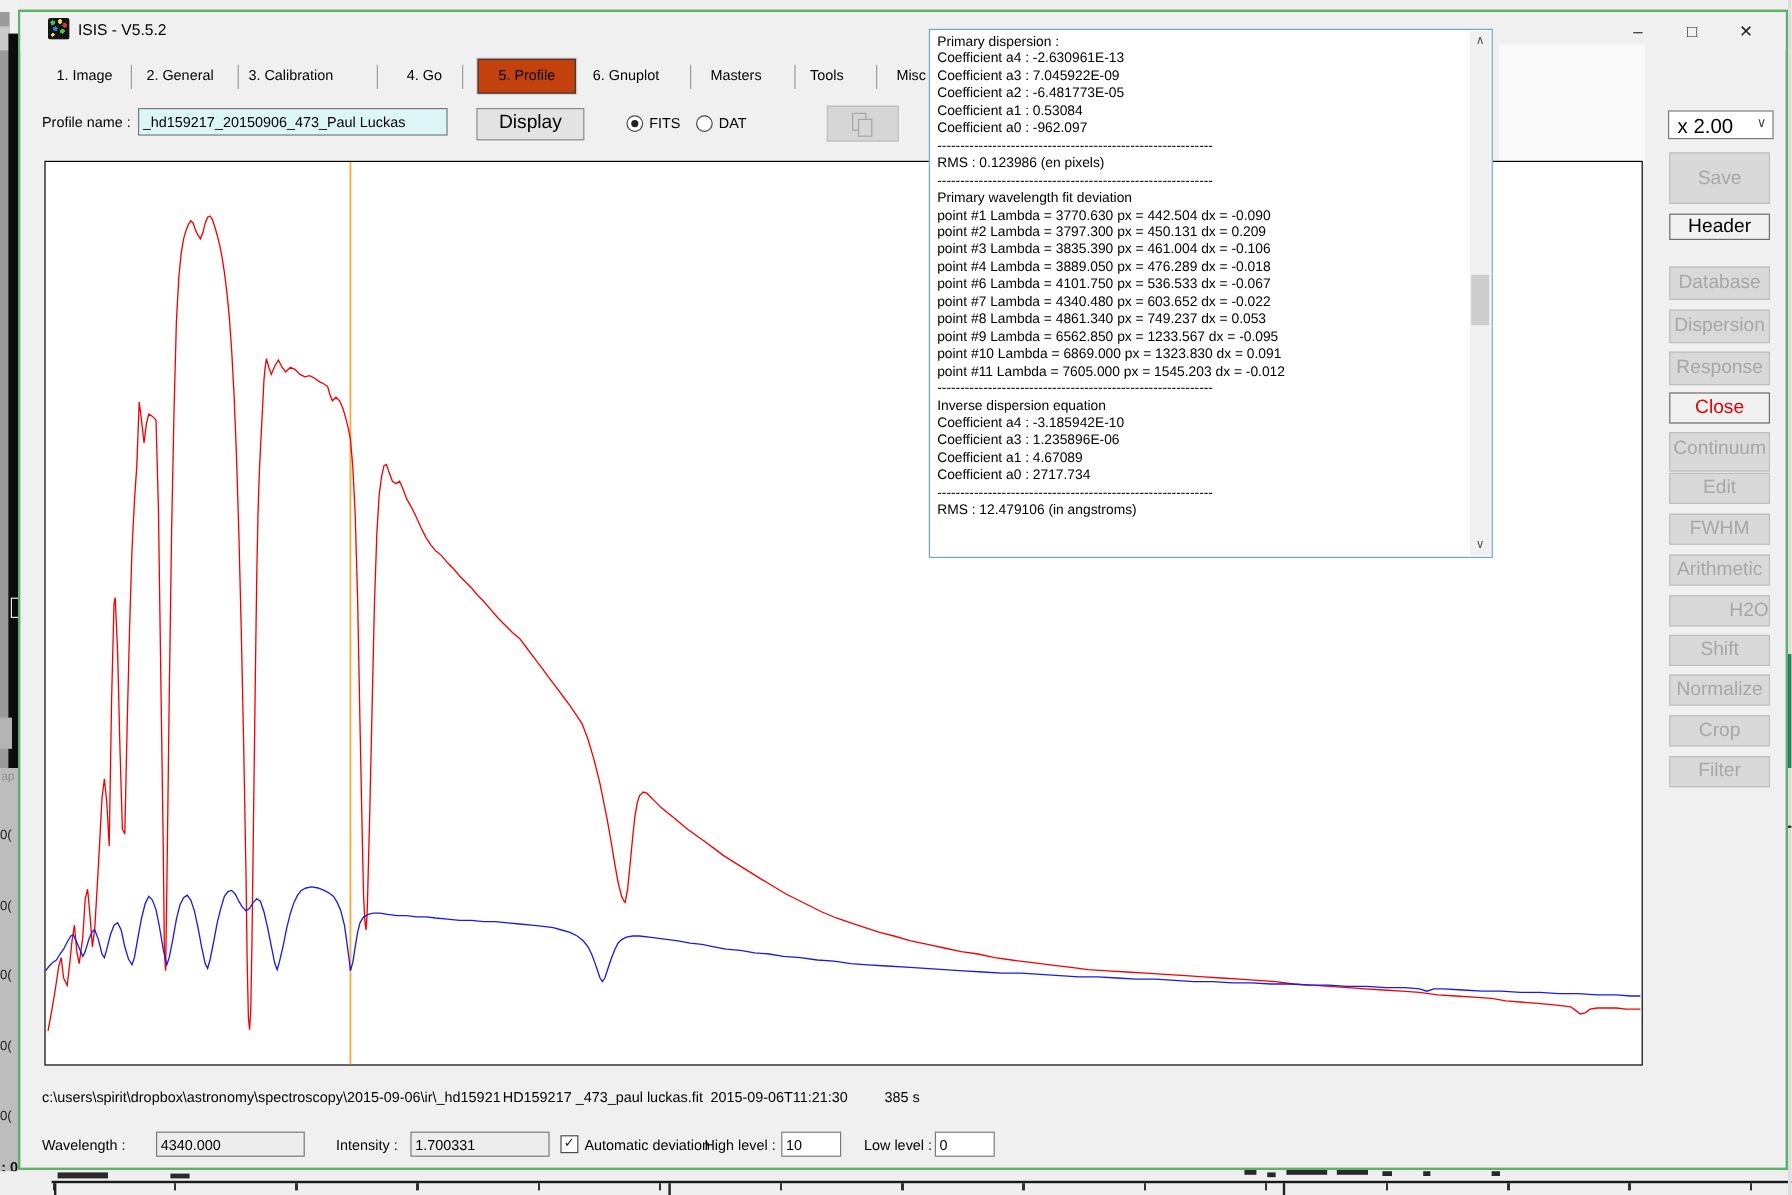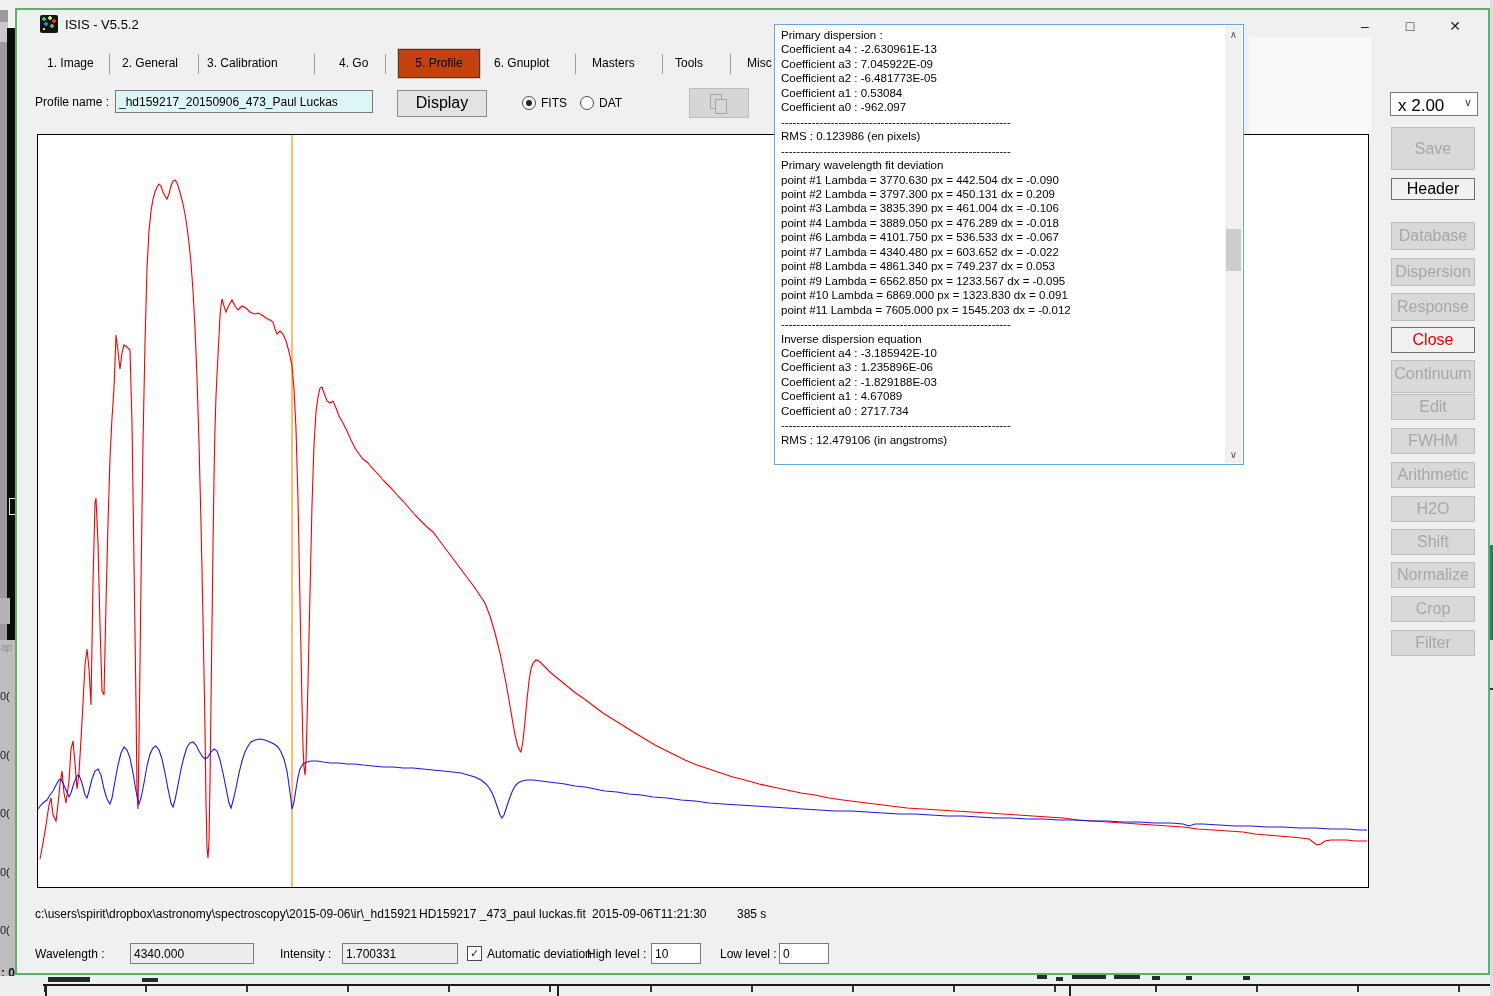--- a/index.html
+++ b/index.html
@@ -208,21 +208,20 @@
           <div class="popup-line">point #6  Lambda = 4101.750  px = 536.533  dx = -0.067</div>
           <div class="popup-line">point #7  Lambda = 4340.480  px = 603.652  dx = -0.022</div>
           <div class="popup-line">point #8  Lambda = 4861.340  px = 749.237  dx = 0.053</div>
           <div class="popup-line">point #9  Lambda = 6562.850  px = 1233.567  dx = -0.095</div>
           <div class="popup-line">point #10  Lambda = 6869.000  px = 1323.830  dx = 0.091</div>
           <div class="popup-line">point #11  Lambda = 7605.000  px = 1545.203  dx = -0.012</div>
           <div class="popup-line">------------------------------------------------------------</div>
           <div class="popup-line">Inverse dispersion equation</div>
           <div class="popup-line">Coefficient a4 : -3.185942E-10</div>
           <div class="popup-line">Coefficient a3 : 1.235896E-06</div>
-          <div class="popup-line">Coefficient a2 : -1.829188E-03</div>
           <div class="popup-line">Coefficient a1 : 4.67089</div>
           <div class="popup-line">Coefficient a0 : 2717.734</div>
           <div class="popup-line">------------------------------------------------------------</div>
           <div class="popup-line">RMS : 12.479106 (in angstroms)</div>
         </div>
       <div class="popup-scrollbar">
         <div class="scroll-arrow scroll-up">∧</div>
         <div class="scroll-thumb"></div>
         <div class="scroll-arrow scroll-down">∨</div>
       </div>
@@ -235,21 +234,21 @@
     <div class="side-btn disabled" style="top:117px;height:43px;line-height:41px;">Save</div>
     <div class="side-btn enabled" style="top:168px;height:22px;line-height:20px;">Header</div>
     <div class="side-btn disabled" style="top:212px;height:28px;line-height:26px;">Database</div>
     <div class="side-btn disabled" style="top:248px;height:28px;line-height:26px;">Dispersion</div>
     <div class="side-btn disabled" style="top:283px;height:28px;line-height:26px;">Response</div>
     <div class="side-btn enabled red" style="top:317px;height:26px;line-height:24px;">Close</div>
     <div class="side-btn disabled" style="top:350px;height:33px;line-height:25px;">Continuum</div>
     <div class="side-btn disabled" style="top:384px;height:26px;line-height:24px;">Edit</div>
     <div class="side-btn disabled" style="top:418px;height:26px;line-height:24px;">FWHM</div>
     <div class="side-btn disabled" style="top:452px;height:26px;line-height:24px;">Arithmetic</div>
-    <div class="side-btn disabled" style="top:486px;height:26px;line-height:24px;">H2O</div>
+    <div class="side-btn disabled" style="top:486px;height:26px;line-height:24px;text-align:right;">H2O</div>
     <div class="side-btn disabled" style="top:519px;height:26px;line-height:24px;">Shift</div>
     <div class="side-btn disabled" style="top:552px;height:26px;line-height:24px;">Normalize</div>
     <div class="side-btn disabled" style="top:586px;height:26px;line-height:24px;">Crop</div>
     <div class="side-btn disabled" style="top:620px;height:26px;line-height:24px;">Filter</div>
 
     <span class="status-text" id="status-path">c:\users\spirit\dropbox\astronomy\spectroscopy\2015-09-06\ir\_hd159217</span>
     <span class="status-text" id="status-file">HD159217 _473_paul luckas.fit</span>
     <span class="status-text" id="status-time">2015-09-06T11:21:30</span>
     <span class="status-text" id="status-exp">385 s</span>
 

